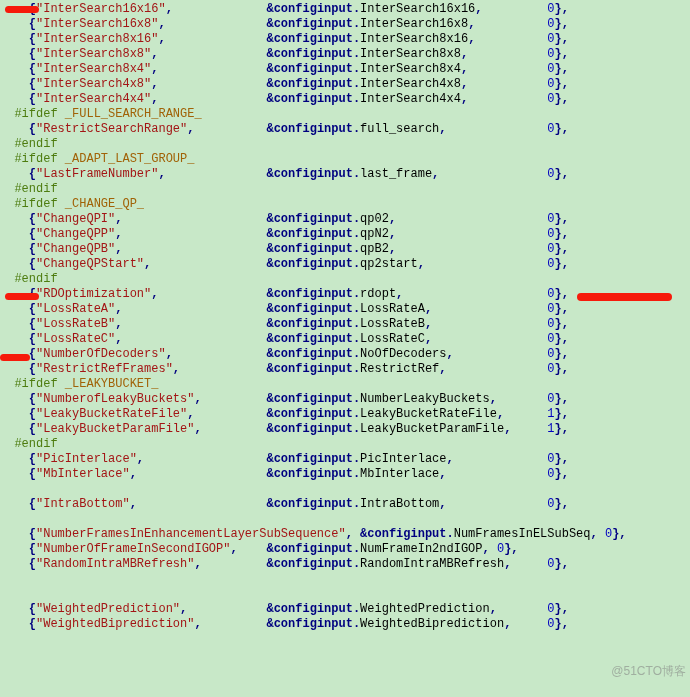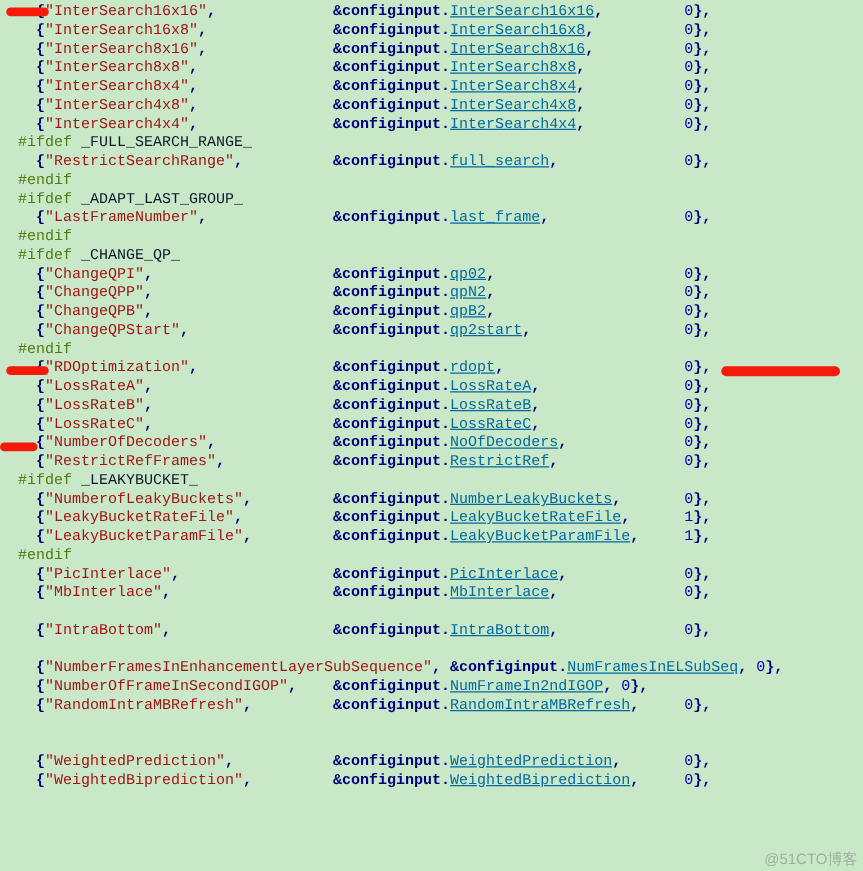--- a/index.html
+++ b/index.html
@@ -17,30 +17,30 @@
     color: #000;
     position: relative;
   }
   .code {
     padding: 2px 0 0 0;
     white-space: pre;
   }
   .line { display: block; height: 15px; }
   .s { color: #a31515; }      
   .k { color: #4d7c0f; }      
-  .m { color: #0f172a; font-family: Liberation Mono, monospace; }      
+  .m { color: #a16207; font-family: Liberation Mono, monospace; }      
   .i { color: #000080; font-weight: bold; } 
   .op { color: #000080; font-weight: bold; } 
-  .p { color: #0369a1; text-decoration: underline; }         
+  .p { color: #000000; }         
   .n { color: #0000c0; }      
 
   .wm {
     position: absolute;
     right: 4px;
-    bottom: 2px;
+    bottom: 18px;
     color: rgba(128,128,128,0.55);
     font-family: sans-serif;
     font-size: 12px;
   }
   
   .redmark {
     position: absolute;
     background: #f61a0b;
     border-radius: 8px;
   }

